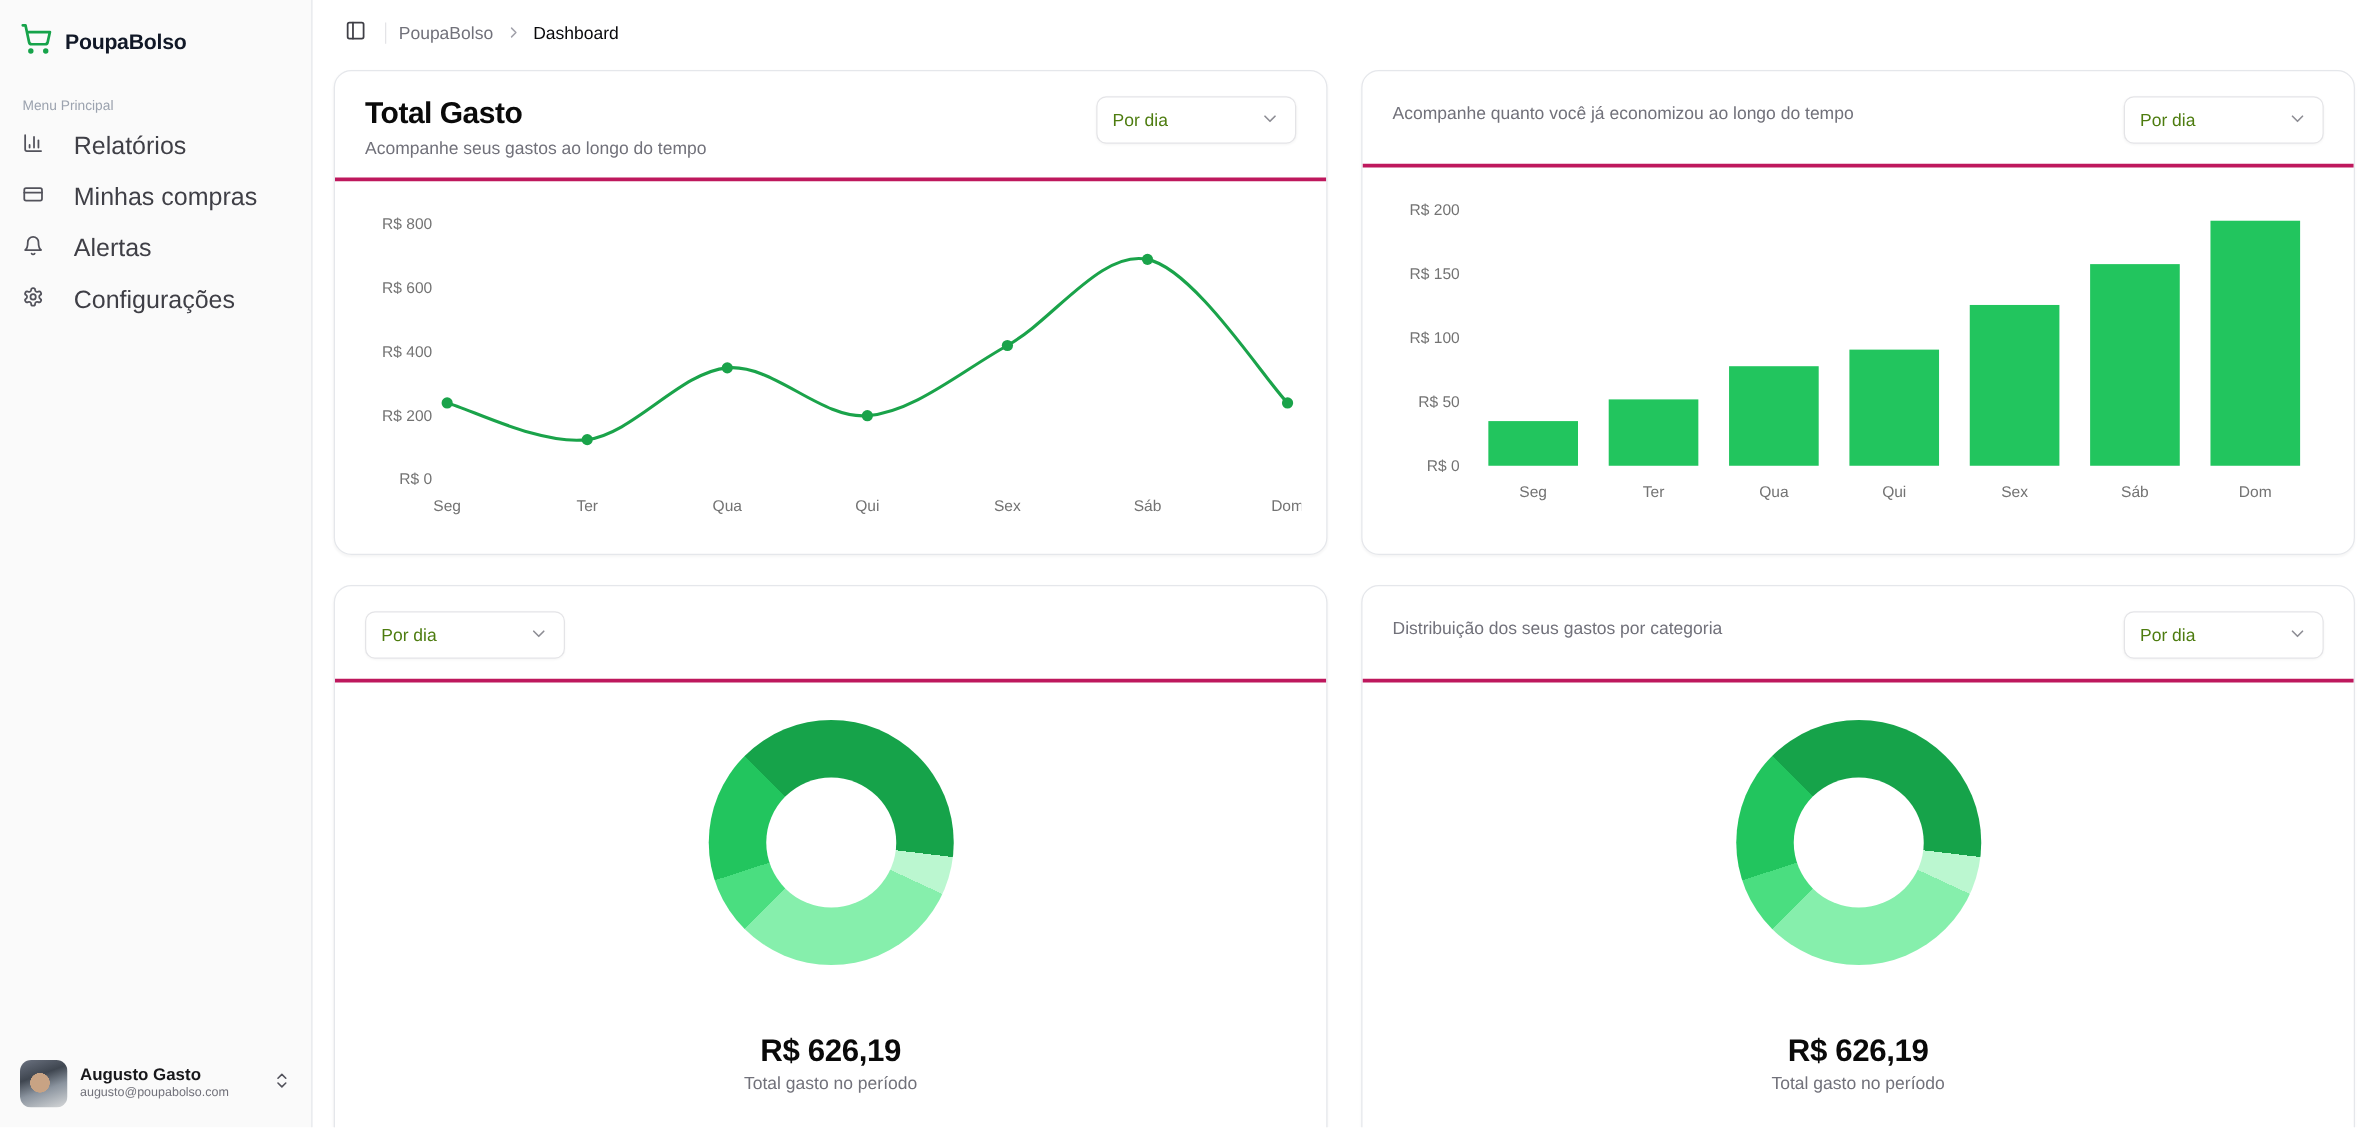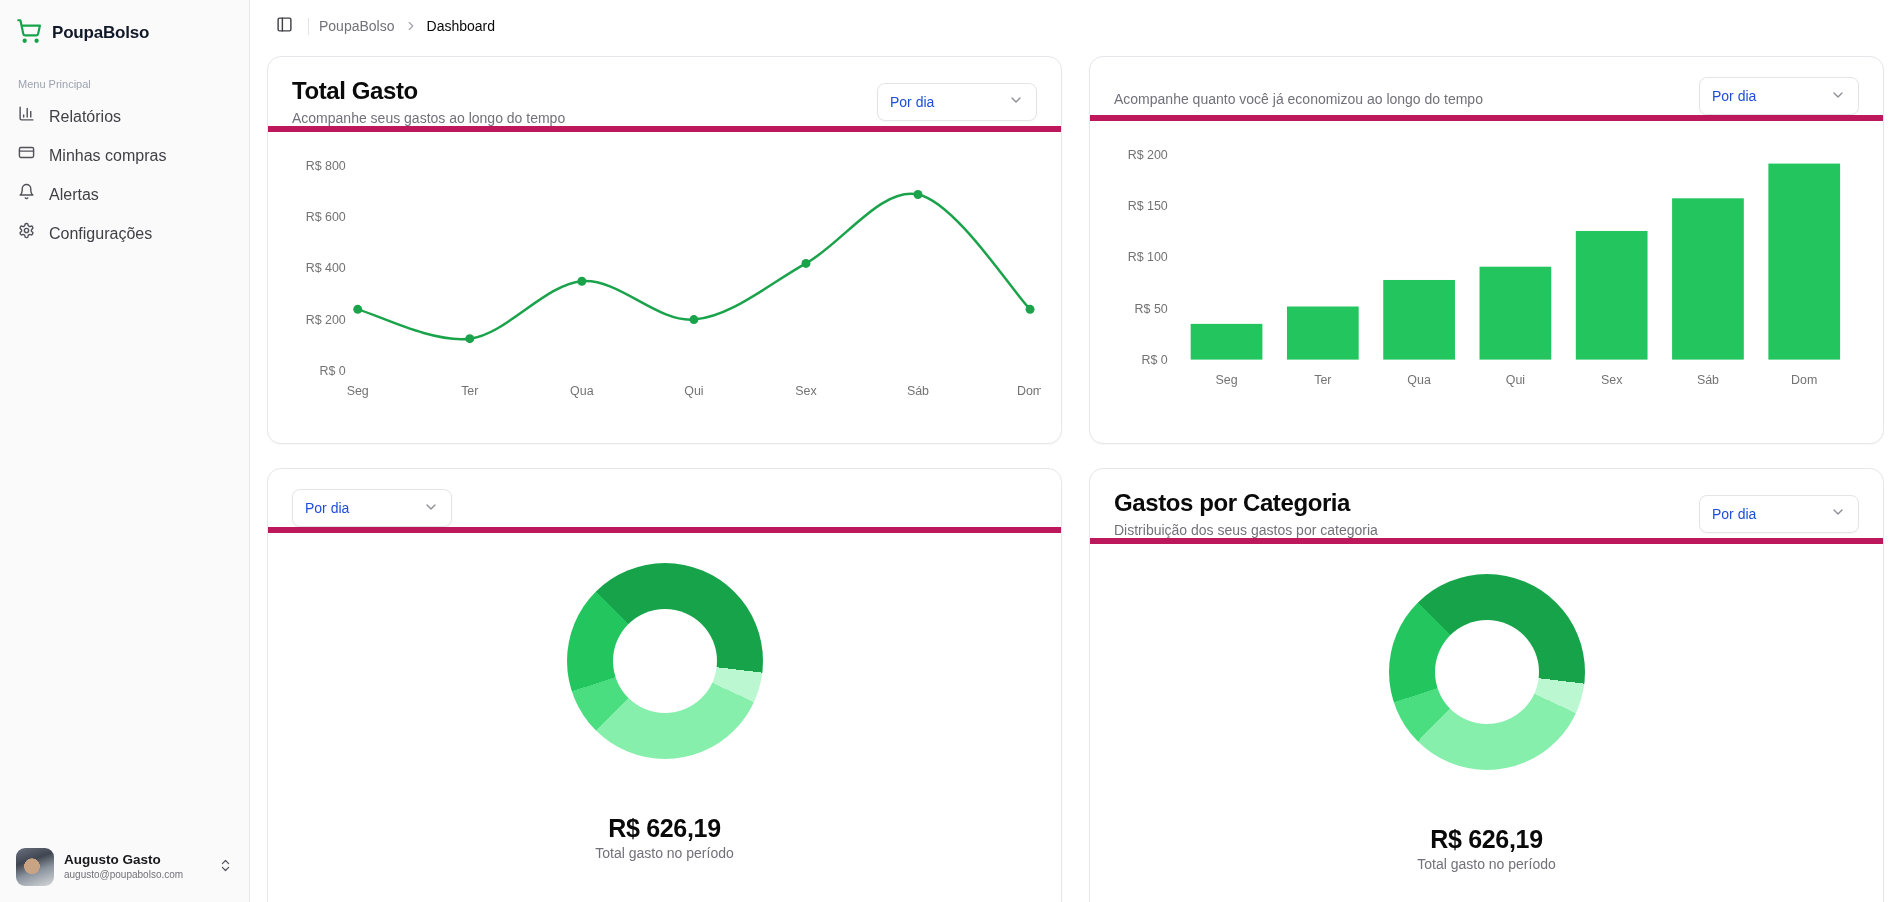--- a/index.html
+++ b/index.html
@@ -13,22 +13,22 @@
     width:250px; min-width:250px; height:100%;
     background:#fafafa; border-right:1px solid #e5e7eb;
     display:flex; flex-direction:column; padding:10px 10px 8px 10px;
   }
   .logo-row { display:flex; align-items:center; gap:10px; padding:8px 6px; border-radius:8px; cursor:pointer; }
   .logo-row svg { width:26px; height:26px; }
   .logo-name { font-size:17px; font-weight:bold; letter-spacing:-0.2px; color:#111827; }
   .section-label { font-size:11px; color:#9ca3af; padding:0 8px; margin:22px 0 8px; }
   .nav { display:flex; flex-direction:column; gap:4px; }
   .nav-item {
-    display:flex; align-items:flex-end; gap:14px; padding:7px 8px;
-    border-radius:8px; cursor:pointer; color:#3f3f46; font-size:16px;
+    display:flex; align-items:flex-end; gap:24px; padding:7px 8px;
+    border-radius:8px; cursor:pointer; color:#3f3f46; font-size:20px;
   }
   .nav-item svg { width:17px; height:17px; stroke:#52525b; }
   .spacer { flex:1; }
   .user-row {
     display:flex; align-items:center; gap:10px; padding:8px 6px;
     border-radius:10px; cursor:pointer;
   }
   .avatar {
     width:38px; height:38px; border-radius:9px; flex:none;
     background:
@@ -54,29 +54,29 @@
     grid-template-rows:388px 470px; gap:24px 27px; padding:4px 12px 0 17px;
     overflow:hidden;
   }
   
   .card {
     background:#fff; border:1px solid #e5e7eb; border-radius:14px;
     box-shadow:0 1px 2px rgba(0,0,0,.04); display:flex; flex-direction:column;
     overflow:hidden;
   }
   .card-header {
-    display:flex; align-items:center; justify-content:space-between;
-    padding:20px 24px 0; border-bottom:6px solid #be185d; flex:none;
+    display:flex; align-items:flex-start; justify-content:space-between;
+    padding:20px 24px 16px; border-bottom:3px solid #be185d; flex:none;
   }
   .card-title { font-size:24px; font-weight:bold; letter-spacing:-0.4px; color:#0a0a0a; }
   .card-subtitle { font-size:14px; color:#71717a; margin-top:5px; }
   .select {
     width:160px; height:38px; border:1px solid #e4e4e7; border-radius:8px;
     background:#fff; display:flex; align-items:center; justify-content:space-between;
-    padding:0 12px; font-size:14px; color:#1d4ed8; cursor:pointer;
+    padding:0 12px; font-size:14px; color:#4d7c0f; cursor:pointer;
     box-shadow:0 1px 2px rgba(0,0,0,.04); flex:none;
   }
   .select svg { width:16px; height:16px; stroke:#71717a; opacity:.8; }
   .card-body { flex:1; padding:8px 20px 12px; }
   .card-body.center { display:flex; flex-direction:column; align-items:center; padding-top:30px; }
   .chart-mount { width:100%; height:100%; }
   
   .donut { width:196px; height:196px; border-radius:50%; position:relative; flex:none; }
   .donut-hole { position:absolute; inset:46px; background:#fff; border-radius:50%; }
   .donut-total { margin-top:55px; font-size:25px; font-weight:bold; color:#0a0a0a; letter-spacing:-0.3px; }
@@ -278,21 +278,20 @@
           <div class="donut-hole"></div>
         </div>
         <div class="donut-total">R$ 626,19</div>
         <div class="donut-sub">Total gasto no período</div>
       </div>
     </section>
 
     <section class="card">
       <div class="card-header">
         <div>
-          <div class="card-title">Gastos por Categoria</div>
           <div class="card-subtitle">Distribuição dos seus gastos por categoria</div>
         </div>
         <button class="select">
           <span>Por dia</span>
           <span>
             <svg viewBox="0 0 24 24" fill="none" stroke="currentColor" stroke-width="2" stroke-linecap="round" stroke-linejoin="round">
                 <path d="m6 9 6 6 6-6"></path>
               </svg>
           </span>
         </button>

